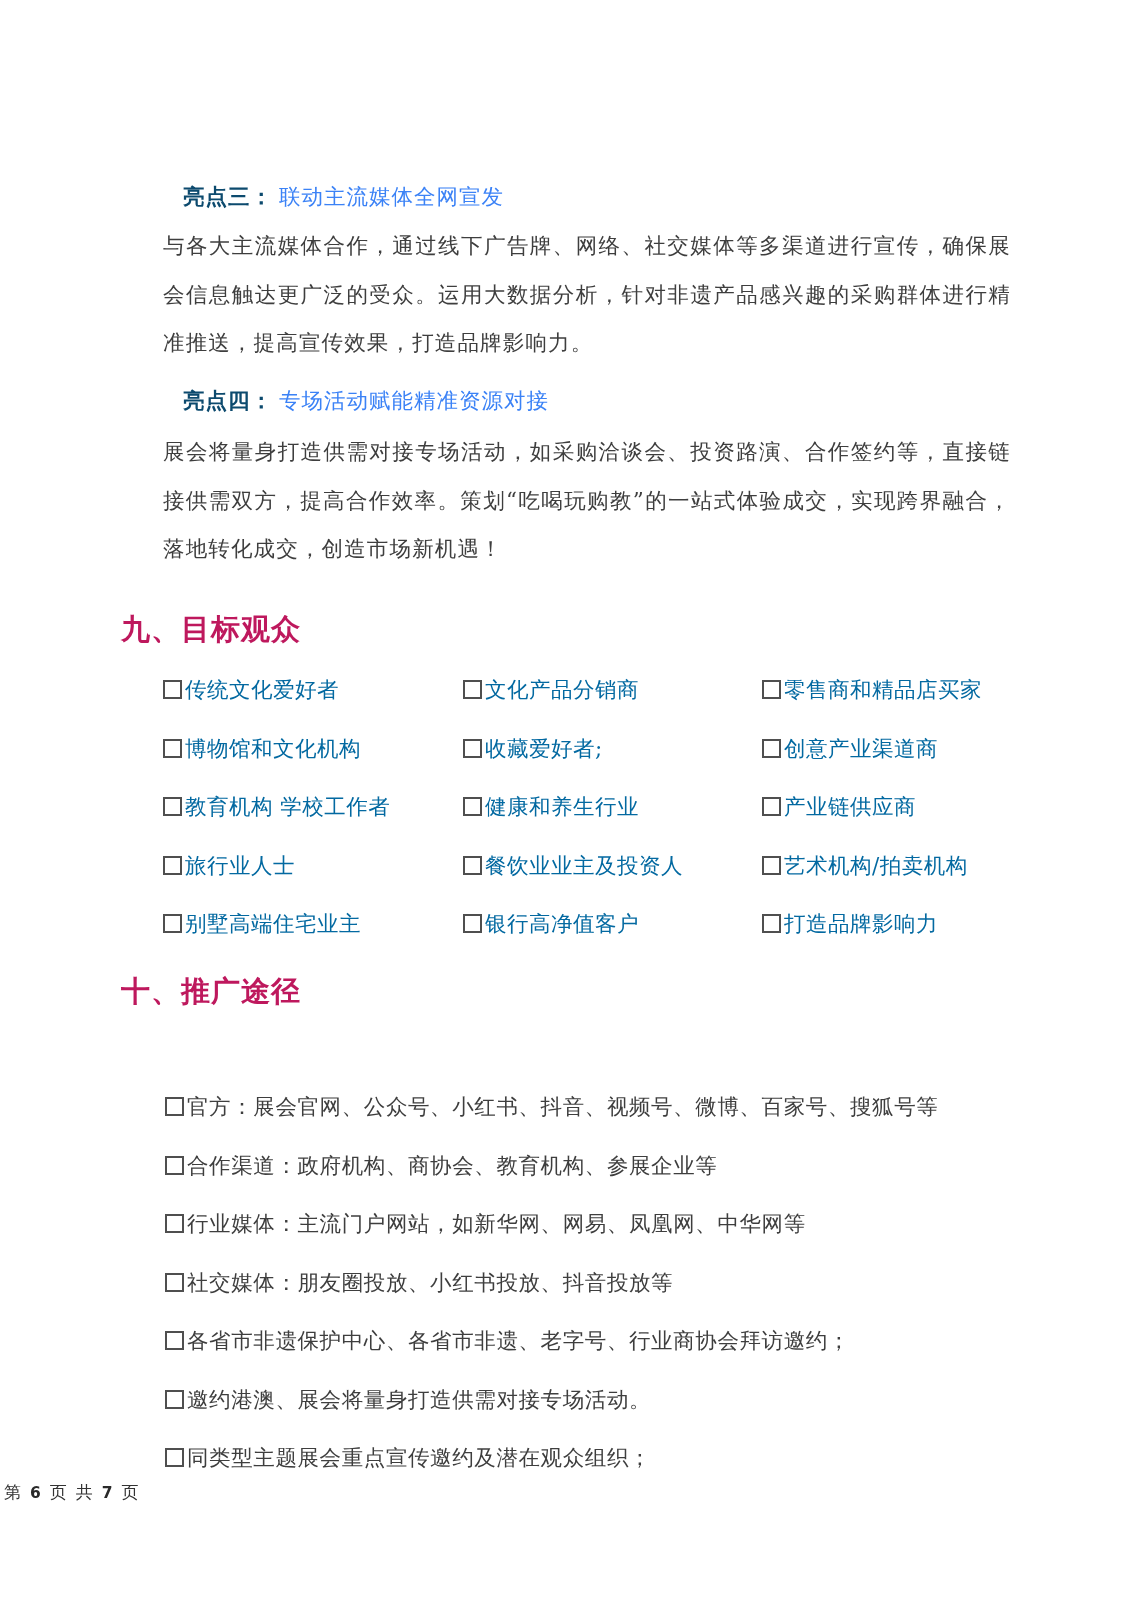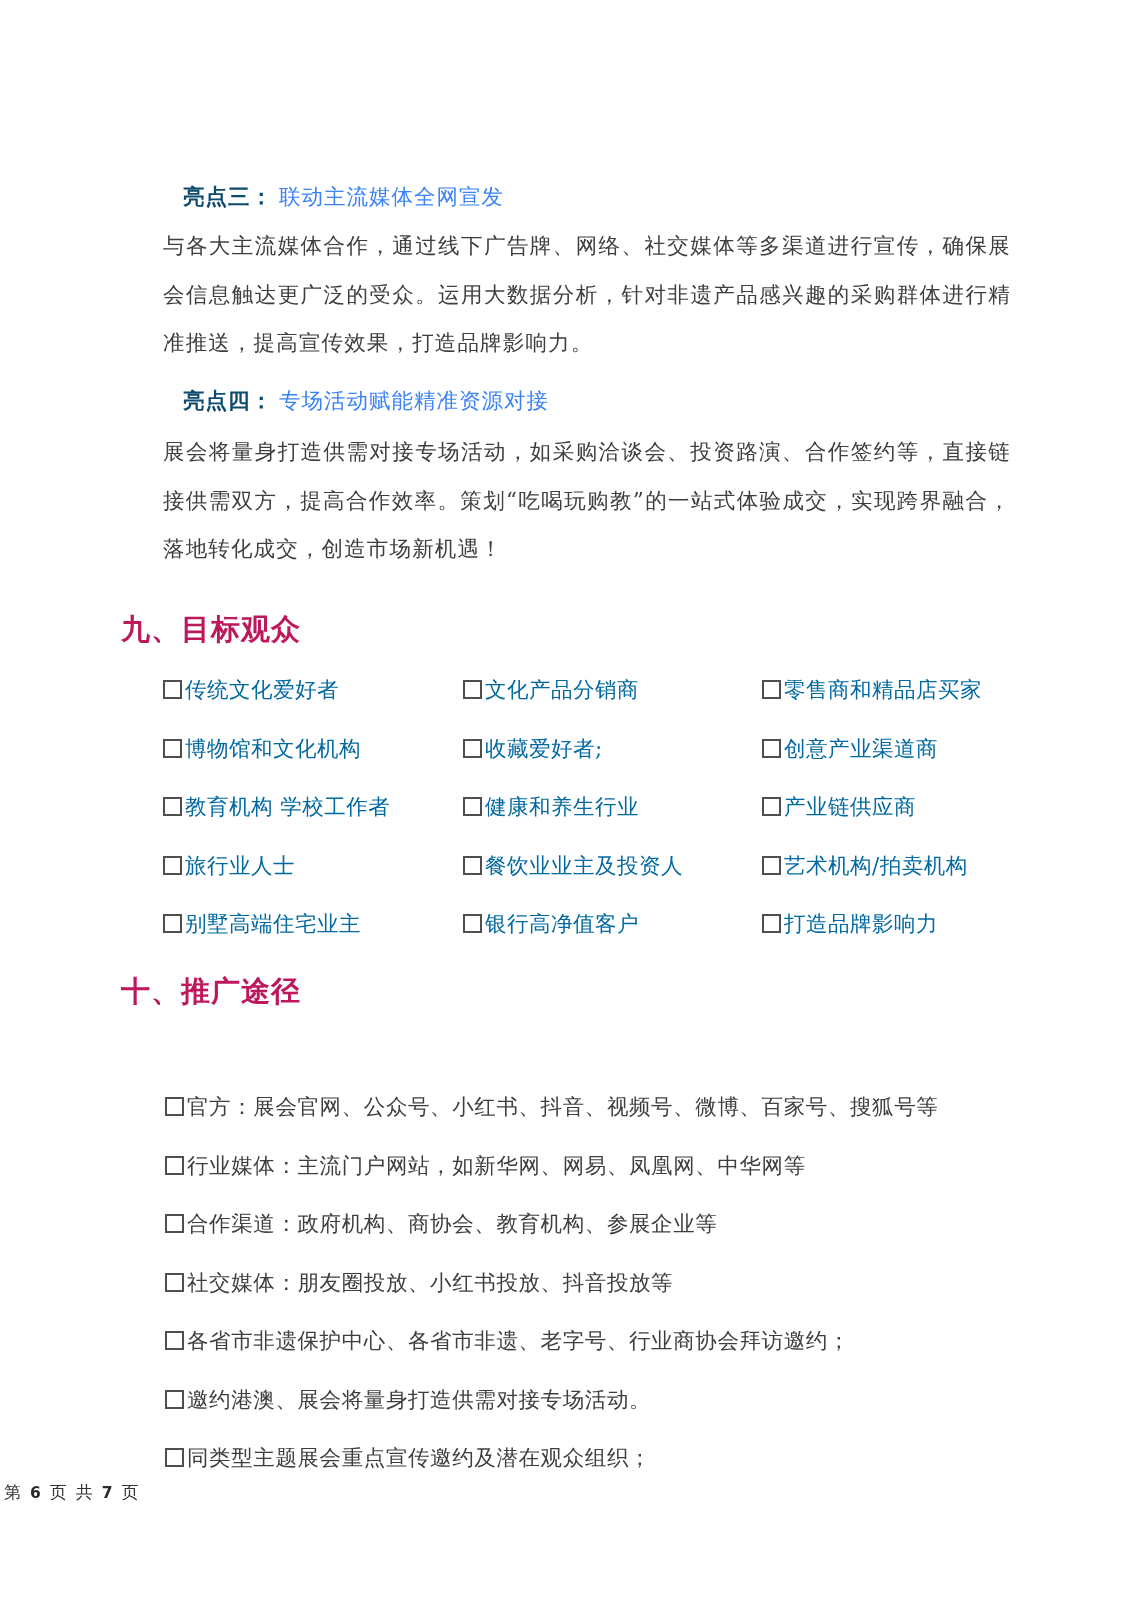--- a/index.html
+++ b/index.html
@@ -138,22 +138,22 @@
     <div class="aud-cell"><span class="cb"></span><span>艺术机构/拍卖机构</span></div>
     <div class="aud-cell"><span class="cb"></span><span>别墅高端住宅业主</span></div>
     <div class="aud-cell"><span class="cb"></span><span>银行高净值客户</span></div>
     <div class="aud-cell"><span class="cb"></span><span>打造品牌影响力</span></div>
   </div>
 
   <div class="abs sec-heading" style="top:972px;">十、推广途径</div>
 
   <div class="abs promo-list" style="top:1078px;">
     <div class="promo-item"><span class="cb"></span><span>官方：展会官网、公众号、小红书、抖音、视频号、微博、百家号、搜狐号等</span></div>
+    <div class="promo-item"><span class="cb"></span><span>合作渠道：政府机构、商协会、教育机构、参展企业等</span></div>
     <div class="promo-item"><span class="cb"></span><span>行业媒体：主流门户网站，如新华网、网易、凤凰网、中华网等</span></div>
-    <div class="promo-item"><span class="cb"></span><span>合作渠道：政府机构、商协会、教育机构、参展企业等</span></div>
     <div class="promo-item"><span class="cb"></span><span>社交媒体：朋友圈投放、小红书投放、抖音投放等</span></div>
     <div class="promo-item"><span class="cb"></span><span>各省市非遗保护中心、各省市非遗、老字号、行业商协会拜访邀约；</span></div>
     <div class="promo-item"><span class="cb"></span><span>邀约港澳、展会将量身打造供需对接专场活动。</span></div>
     <div class="promo-item"><span class="cb"></span><span>同类型主题展会重点宣传邀约及潜在观众组织；</span></div>
   </div>
 
   <div class="abs footer" style="top:1481px;">
     <span>第</span><span class="num">6</span><span>页</span><span>共</span><span class="num">7</span><span>页</span>
   </div>
 

